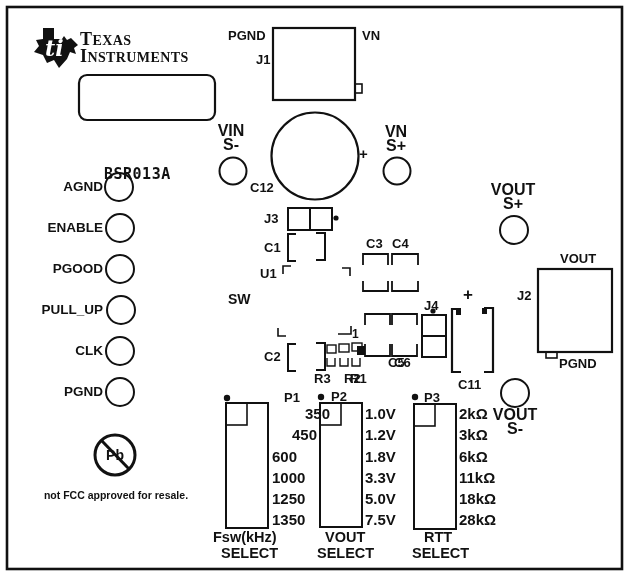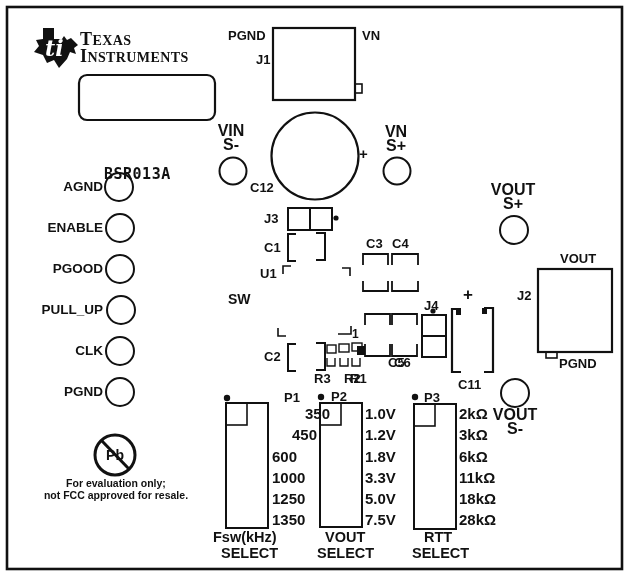--- a/index.html
+++ b/index.html
@@ -207,16 +207,15 @@
   <div class="abs val" style="left:459px;top:405px;">2kΩ</div>
   <div class="abs val" style="left:459px;top:426px;">3kΩ</div>
   <div class="abs val" style="left:459px;top:448px;">6kΩ</div>
   <div class="abs val" style="left:459px;top:469px;">11kΩ</div>
   <div class="abs val" style="left:459px;top:490px;">18kΩ</div>
   <div class="abs val" style="left:459px;top:511px;">28kΩ</div>
   <div class="abs cap" style="left:424px;top:529px;">RTT</div>
   <div class="abs cap" style="left:412px;top:545px;">SELECT</div>
 
   <div class="abs pbtxt" style="left:100px;top:447px;">Pb</div>
-  <div class="abs evaltxt" style="left:16px;top:477px;">For evaluation only;</div>
   <div class="abs evaltxt" style="left:16px;top:489px;">not FCC approved for resale.</div>
 
 </div>
 
 </body></html>

